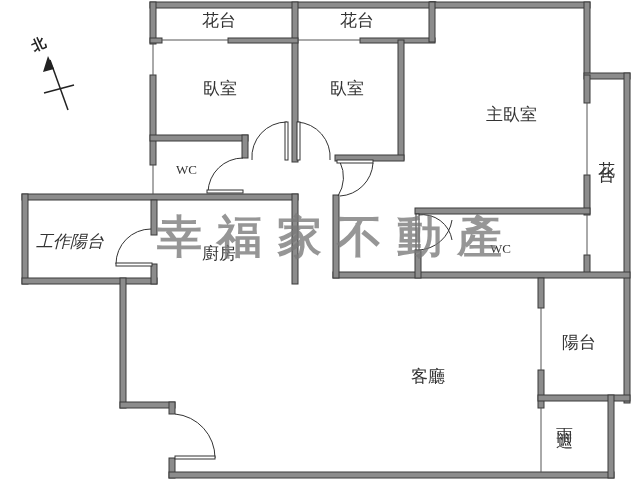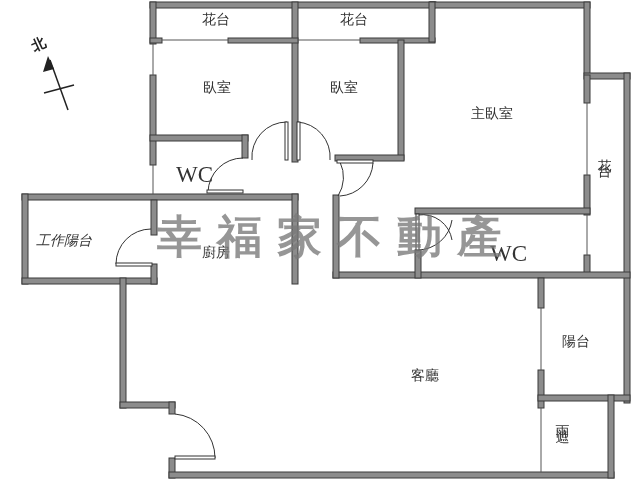--- a/index.html
+++ b/index.html
@@ -2,22 +2,22 @@
 <html><head>
 <meta charset="utf-8">
 <style>
   html, body { margin:0; padding:0; background:#ffffff; }
   body { width:640px; height:480px; position:relative; overflow:hidden; font-family:"DejaVu Serif", serif; }
   #plan { position:absolute; left:0; top:0; width:640px; height:480px; }
   .wall { fill:#8c8c8c; stroke:#3a3a3a; stroke-width:1; }
   .win { stroke:#555; stroke-width:1; fill:none; }
   .door-arc { stroke:#333; stroke-width:1; fill:none; }
   .door-leaf { fill:#fff; stroke:#333; stroke-width:1; }
-  .label { position:absolute; color:#333; font-size:14px; font-family:"DejaVu Serif", serif; white-space:nowrap; line-height:1; }
-  .label.wc { font-family:"Liberation Serif", serif; font-size:23px; }
+  .label { position:absolute; color:#333; font-size:17px; font-family:"DejaVu Serif", serif; white-space:nowrap; line-height:1; }
+  .label.wc { font-family:"Liberation Serif", serif; font-size:13px; }
   .vert { writing-mode:vertical-rl; letter-spacing:4px; }
   .watermark { position:absolute; left:157px; top:214px; font-family:"DejaVu Sans", sans-serif; font-weight:bold; font-size:45px; color:rgba(120,120,120,0.78); letter-spacing:15px; white-space:nowrap; line-height:1; }
   .compass { position:absolute; left:30px; top:30px; width:60px; height:90px; }
   .compass-label { position:absolute; left:32px; top:36px; font-size:14px; font-weight:bold; color:#222; transform:rotate(-25deg); font-family:"DejaVu Sans", sans-serif; }
 </style>
 </head>
 <body>
 
 <svg id="plan" viewBox="0 0 640 480" xmlns="http://www.w3.org/2000/svg">
 
@@ -110,21 +110,21 @@
     <line x1="14" y1="63" x2="44" y2="55" stroke="#222" stroke-width="1.5"></line>
     <polygon points="18,26 13,42 24,39" fill="#222"></polygon>
   </svg>
 </div>
 <div class="compass-label">北</div>
 
 <div class="label" style="left:202px; top:12px;">花台</div>
 <div class="label" style="left:340px; top:12px;">花台</div>
 <div class="label" style="left:203px; top:80px;">臥室</div>
 <div class="label" style="left:330px; top:80px;">臥室</div>
-<div class="label" style="left:471px; top:106px;">主臥室</div>
+<div class="label" style="left:486px; top:106px;">主臥室</div>
 <div class="label vert" style="left:598px; top:148px;">花台</div>
 <div class="label wc" style="left:176px; top:163px;">WC</div>
 <div class="label" style="left:36px; top:233px;font-style:italic;">工作陽台</div>
 <div class="label" style="left:202px; top:245px;">廚房</div>
 <div class="label wc" style="left:490px; top:242px;">WC</div>
 <div class="label" style="left:411px; top:368px;">客廳</div>
 <div class="label" style="left:562px; top:334px;">陽台</div>
 <div class="label vert" style="left:556px; top:414px;">雨遮</div>
 
 <div class="watermark">幸福家不動產</div>

